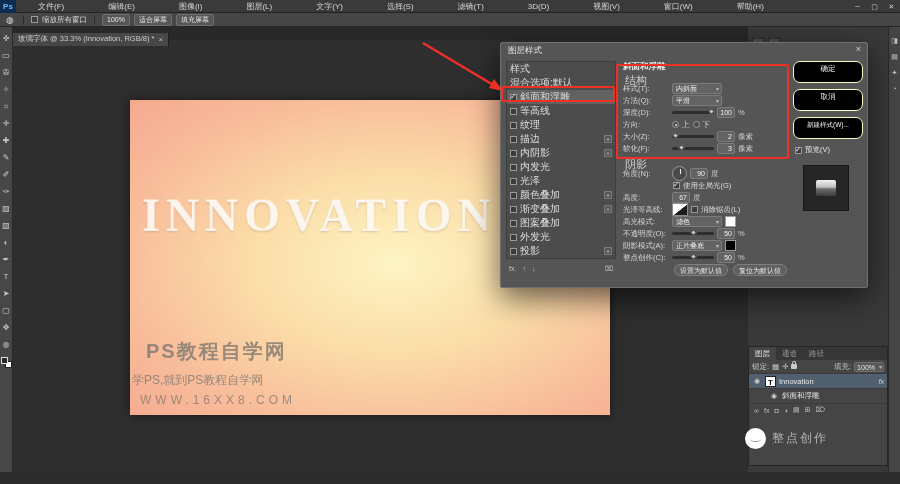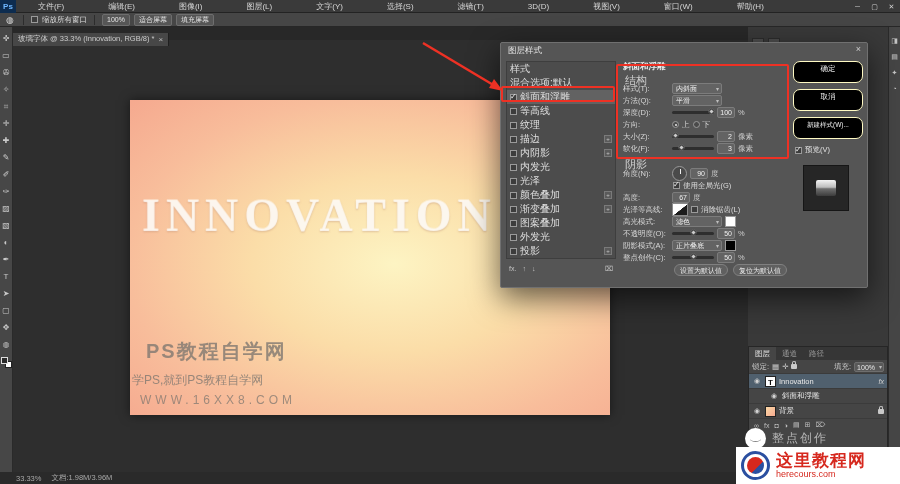--- a/index.html
+++ b/index.html
@@ -231,26 +231,20 @@
     <div class="lrow sel">
       <span class="eye">◉</span>
       <span class="lthumb">T</span>
       <span class="lname">Innovation</span>
       <span class="fxbadge">fx</span>
     </div>
     <div class="lrow indent">
       <span class="eye">◉</span>
       <span class="lname">斜面和浮雕</span>
     </div>
-    <div class="lrow">
-      <span class="eye">◉</span>
-      <span class="lthumb grad"></span>
-      <span class="lname">背景</span>
-      <span class="lockicon" style="margin-left:auto"></span>
-    </div>
     <div class="lp-foot">
       <span>∞</span>
       <span>fx</span>
       <span>◘</span>
       <span>◑</span>
       <span>▤</span>
       <span>⊞</span>
       <span>⌦</span>
     </div>
   </div>
@@ -439,30 +433,19 @@
     </div>
   </div>
 
   <div class="annot-box" style="left:501px;top:86px;width:114px;height:16px"></div>
   <div class="annot-box" style="left:616px;top:64px;width:173px;height:95px"></div>
   <svg class="annot-arrow" viewBox="0 0 100 62">
     <line x1="8" y1="5" x2="80" y2="48" stroke="#ee3124" stroke-width="2.5"></line>
     <polygon points="88,53 74,50 79,41" fill="#ee3124"></polygon>
   </svg>
 
-  <div class="abs statusbar">
-    <span>33.33%</span>
-    <span>文档:1.98M/3.96M</span>
-  </div>
 
   <div class="wm-creator">
     <div class="wm-face"></div>
     <span class="wm-creator-text">整点创作</span>
   </div>
-  <div class="wm-logo">
-    <div class="logo-ring"></div>
-    <div>
-      <div class="wm-logo-name">这里教程网</div>
-      <div class="wm-logo-url">herecours.com</div>
-    </div>
-  </div>
 
 </div>
 
 </body></html>

